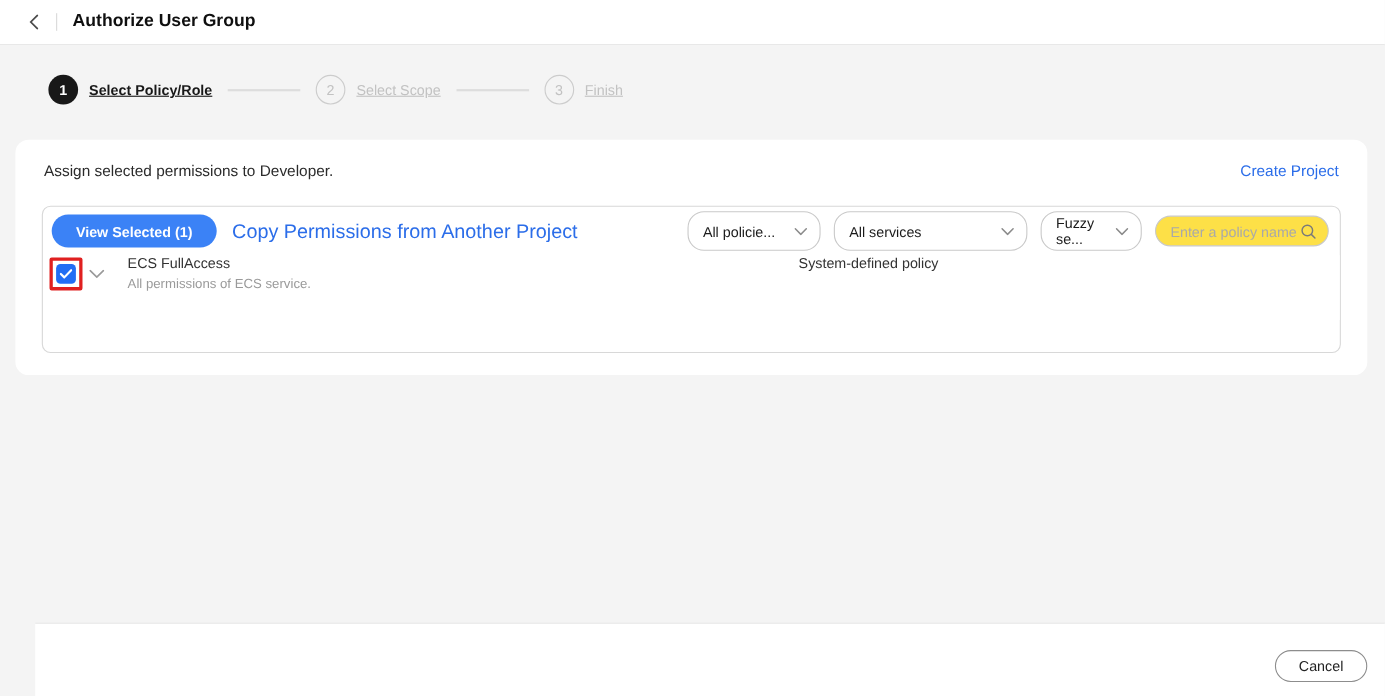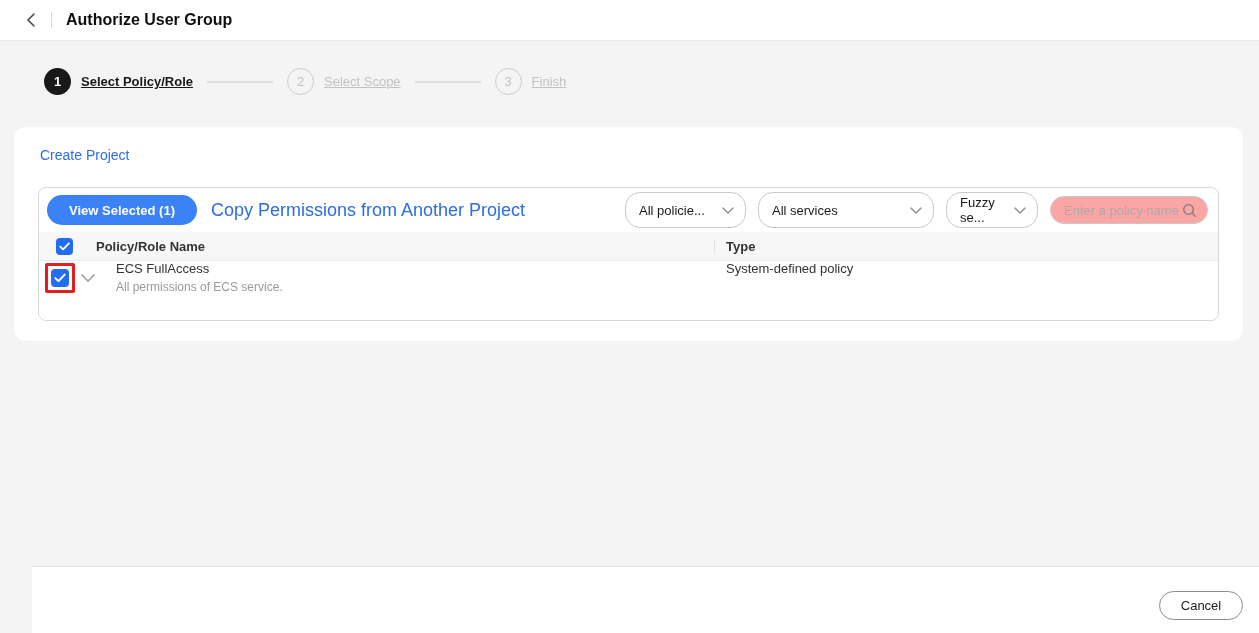--- a/index.html
+++ b/index.html
@@ -39,21 +39,21 @@
   .pill-btn { height:30px; border-radius:15px; background:#3b82f6; color:#fff; font-size:13px;
     font-weight:bold; padding:0 22px; display:flex; align-items:center; border:none; cursor:pointer;
     font-family:inherit; }
   .copy-link { margin-left:14px; font-size:18px; }
   .toolbar-spacer { flex:1; }
   .select { height:36px; border:1px solid #c9c9c9; border-radius:15px; background:#fff;
     display:flex; align-items:center; justify-content:space-between; padding:0 11px 0 13px;
     font-size:13px; color:#1a1a1a; margin-left:12px; cursor:pointer; }
   .select-1 { width:121px; } .select-2 { width:176px; } .select-3 { width:92px; }
   .select .chev { margin-left:6px; flex:0 0 auto; display:flex; }
-  .searchbox { width:158px; height:28px; border:1px solid #c9c9c9; border-radius:15px; background:#fca5a5;
+  .searchbox { width:158px; height:28px; border:1px solid #c9c9c9; border-radius:15px; background:#fde047;
     display:flex; align-items:center; padding:0 10px 0 13px; margin-left:12px; }
   .searchbox input { border:none; outline:none; flex:1; min-width:0; font-size:13px; color:#333;
     background:transparent; font-family:inherit; }
   .searchbox input::placeholder { color:#a9a9a9; }
   .search-ic { display:flex; cursor:pointer; }
   
   .thead { height:29px; background:#f7f7f7; display:flex; align-items:center; border-bottom:1px solid #ececec; }
   .col-name { width:675px; display:flex; align-items:center; }
   .thead .col-name { padding-left:17px; }
   .col-type { flex:1; position:relative; padding-left:12px; font-size:13px; }
@@ -107,20 +107,21 @@
   </div>
   <div class="step-connector"></div>
   <div class="step inactive">
     <div class="step-circle">3</div>
     <div class="step-label">Finish</div>
   </div>
 </div>
 
 <div class="card">
   <div class="card-head">
+    <div class="assign-text">Assign selected permissions to Developer.</div>
     <a class="link create-link">Create Project</a>
   </div>
 
   <div class="table-box">
 
     <div class="toolbar">
       <button class="pill-btn">View Selected (1)</button>
       <a class="link copy-link">Copy Permissions from Another Project</a>
       <div class="toolbar-spacer"></div>
 
@@ -152,33 +153,20 @@
         <input type="text" placeholder="Enter a policy name" style="">
         <span class="search-ic">
           <svg width="15" height="15" viewBox="0 0 15 15">
             <circle cx="6.5" cy="6.5" r="4.8" stroke="#7a7a7a" stroke-width="1.3" fill="none"></circle>
             <line x1="10.3" y1="10.3" x2="13.4" y2="13.4" stroke="#7a7a7a" stroke-width="1.3" stroke-linecap="round"></line>
           </svg>
         </span>
       </div>
     </div>
 
-    <div class="thead">
-      <div class="col-name">
-        <span class="checkbox">
-          <svg width="11" height="9" viewBox="0 0 11 9">
-            <path d="M1.2 4.6 L4.1 7.4 L9.8 1.4" stroke="#fff" stroke-width="1.8" fill="none" stroke-linecap="round" stroke-linejoin="round"></path>
-          </svg>
-        </span>
-        <span class="th-label">Policy/Role Name</span>
-      </div>
-      <div class="col-type">
-        <span class="th-label" style="margin-left:0;">Type</span>
-      </div>
-    </div>
 
     <div class="trow">
       <div class="col-name">
         <span class="red-outline">
           <span class="checkbox lg">
             <svg width="12" height="10" viewBox="0 0 11 9">
               <path d="M1.2 4.6 L4.1 7.4 L9.8 1.4" stroke="#fff" stroke-width="1.8" fill="none" stroke-linecap="round" stroke-linejoin="round"></path>
             </svg>
           </span>
         </span>

